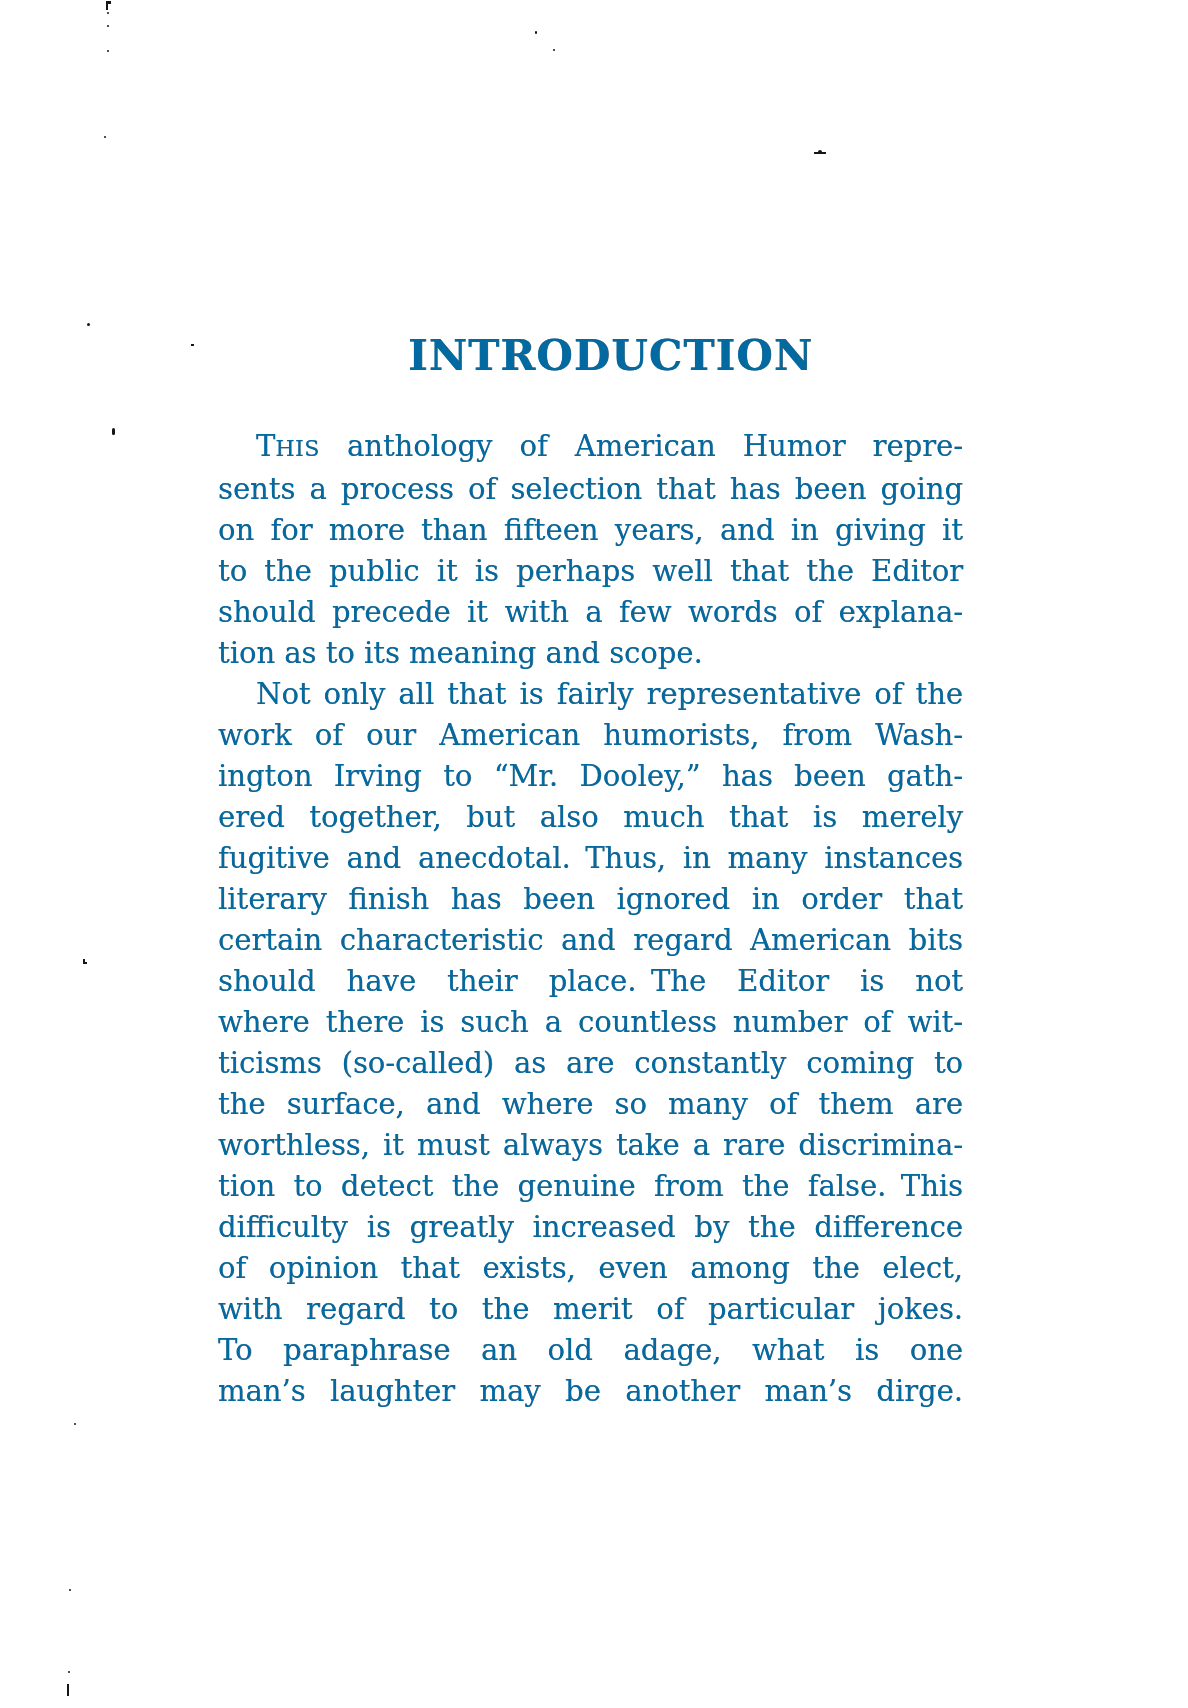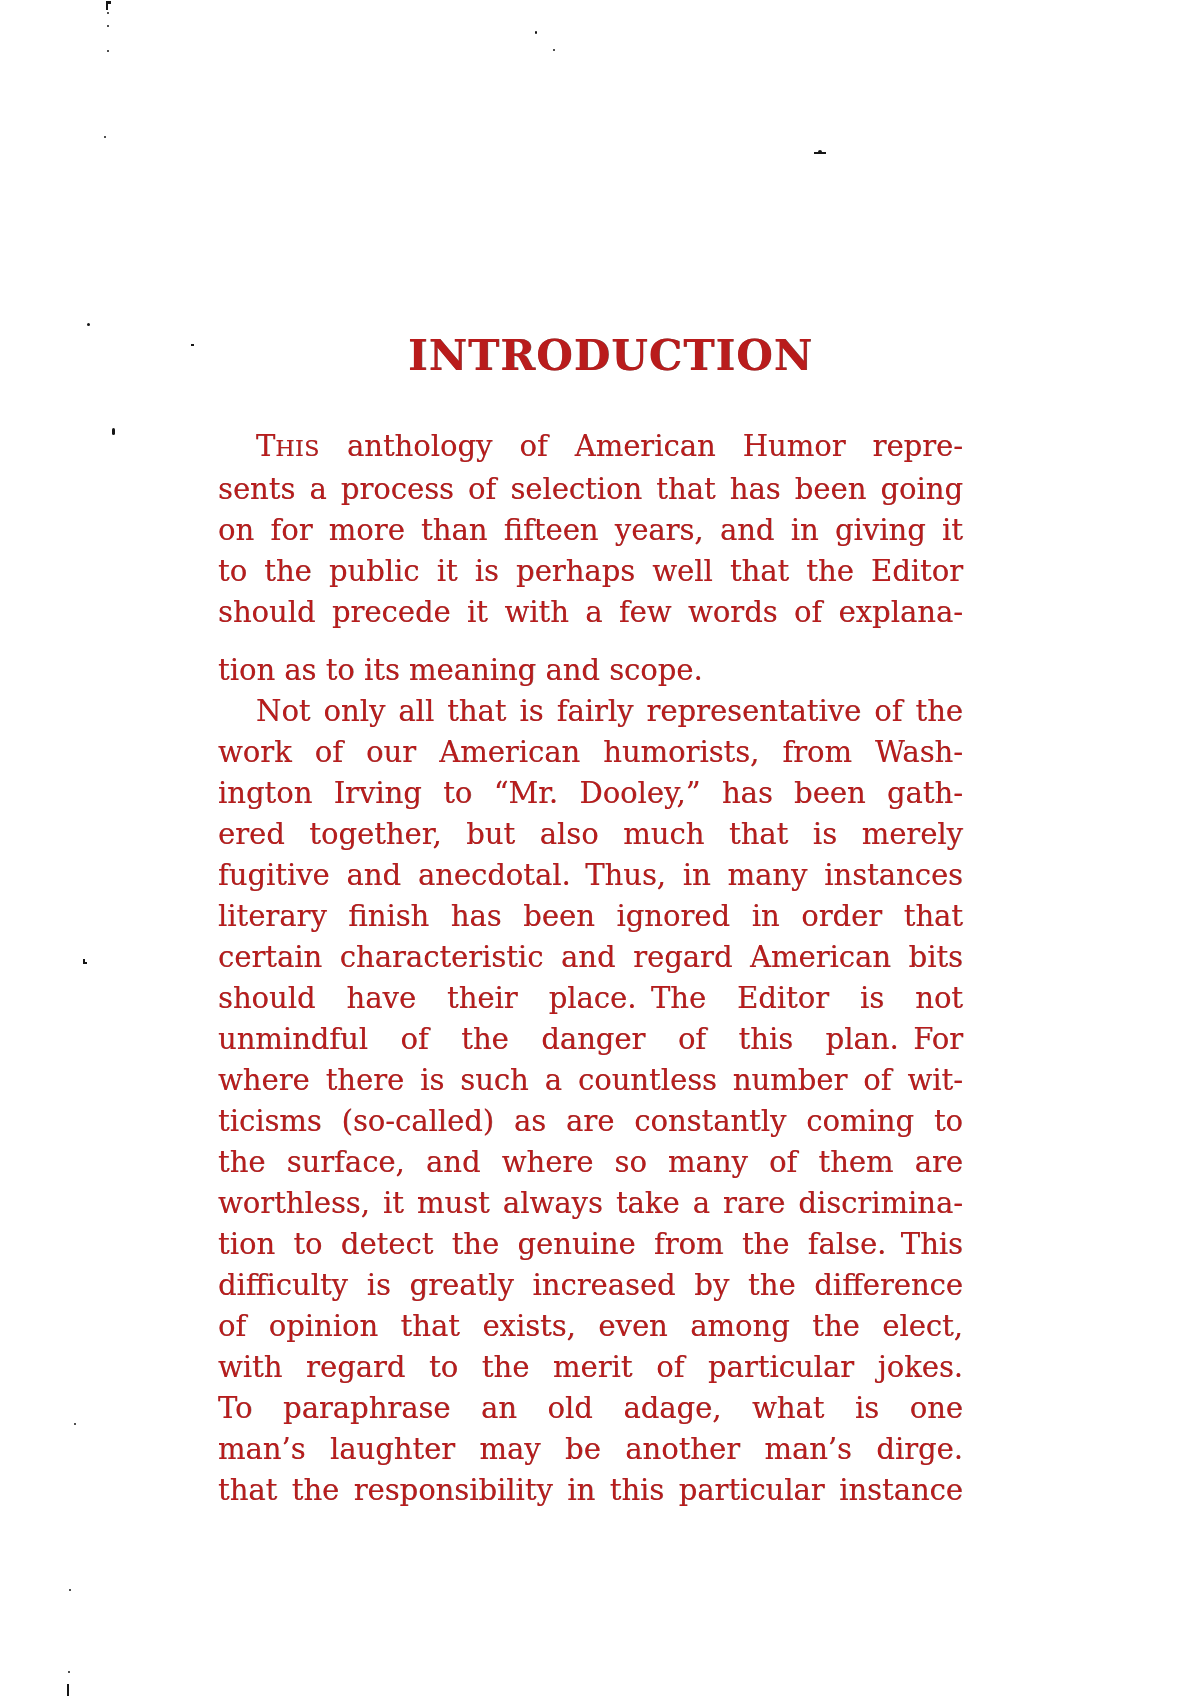--- a/index.html
+++ b/index.html
@@ -3,21 +3,21 @@
 <meta charset="utf-8">
 <style>
   html, body { margin: 0; padding: 0; background: #ffffff; }
   .page {
     position: relative;
     width: 1188px;
     height: 1708px;
     background: #ffffff;
     overflow: hidden;
     font-family: "DejaVu Serif", serif;
-    color: #b91c1c;
+    color: #0369a1;
   }
   .heading {
     position: absolute;
     left: 408px;
     top: 335px;
     margin: 0;
     font-size: 42px;
     line-height: 1;
     font-weight: bold;
     letter-spacing: 1px;
@@ -32,21 +32,21 @@
     font-size: 29px;
     line-height: 41px;
     text-shadow: 0.3px 0.3px 0 rgba(0,0,0,0.45);
   }
   .para { margin: 0; }
   .line {
     text-align: justify;
     text-align-last: justify;
     white-space: normal;
   }
-  .line.last { text-align-last: left; margin-top: 17px; }
+  .line.last { text-align-last: left; }
   .indent { text-indent: 38px; }
   .sc { font-size: 0.76em; letter-spacing: 0.5px; }
   .speck { position: absolute; background: #161616; }
   .round { border-radius: 2px; }
 </style>
 </head>
 <body>
 
 <div class="page">
 
@@ -65,32 +65,30 @@
 
     <div class="para">
       <div class="line indent">Not only all that is fairly representative of the</div>
       <div class="line">work of our American humorists, from Wash-</div>
       <div class="line">ington Irving to “Mr. Dooley,” has been gath-</div>
       <div class="line">ered together, but also much that is merely</div>
       <div class="line">fugitive and anecdotal. Thus, in many instances</div>
       <div class="line">literary finish has been ignored in order that</div>
       <div class="line">certain characteristic and regard American bits</div>
       <div class="line">should have their place. The Editor is not</div>
-      <div class="line">unmindful of the danger of this plan. For</div>
       <div class="line">where there is such a countless number of wit-</div>
       <div class="line">ticisms (so-called) as are constantly coming to</div>
       <div class="line">the surface, and where so many of them are</div>
       <div class="line">worthless, it must always take a rare discrimina-</div>
       <div class="line">tion to detect the genuine from the false. This</div>
       <div class="line">difficulty is greatly increased by the difference</div>
       <div class="line">of opinion that exists, even among the elect,</div>
       <div class="line">with regard to the merit of particular jokes.</div>
       <div class="line">To paraphrase an old adage, what is one</div>
       <div class="line">man’s laughter may be another man’s dirge.</div>
-      <div class="line">that the responsibility in this particular instance</div>
     </div>
 
   </div>
 
   <div class="speck" style="left:106px; top:1px;   width:5px;  height:3px;"></div>
   <div class="speck" style="left:106px; top:1px;   width:2px;  height:9px;"></div>
   <div class="speck round" style="left:107px; top:12px;  width:2px;  height:2px;"></div>
   <div class="speck round" style="left:107px; top:25px;  width:2px;  height:2px;"></div>
   <div class="speck round" style="left:107px; top:50px;  width:2px;  height:2px;"></div>
   <div class="speck round" style="left:104px; top:136px; width:2px;  height:2px;"></div>

